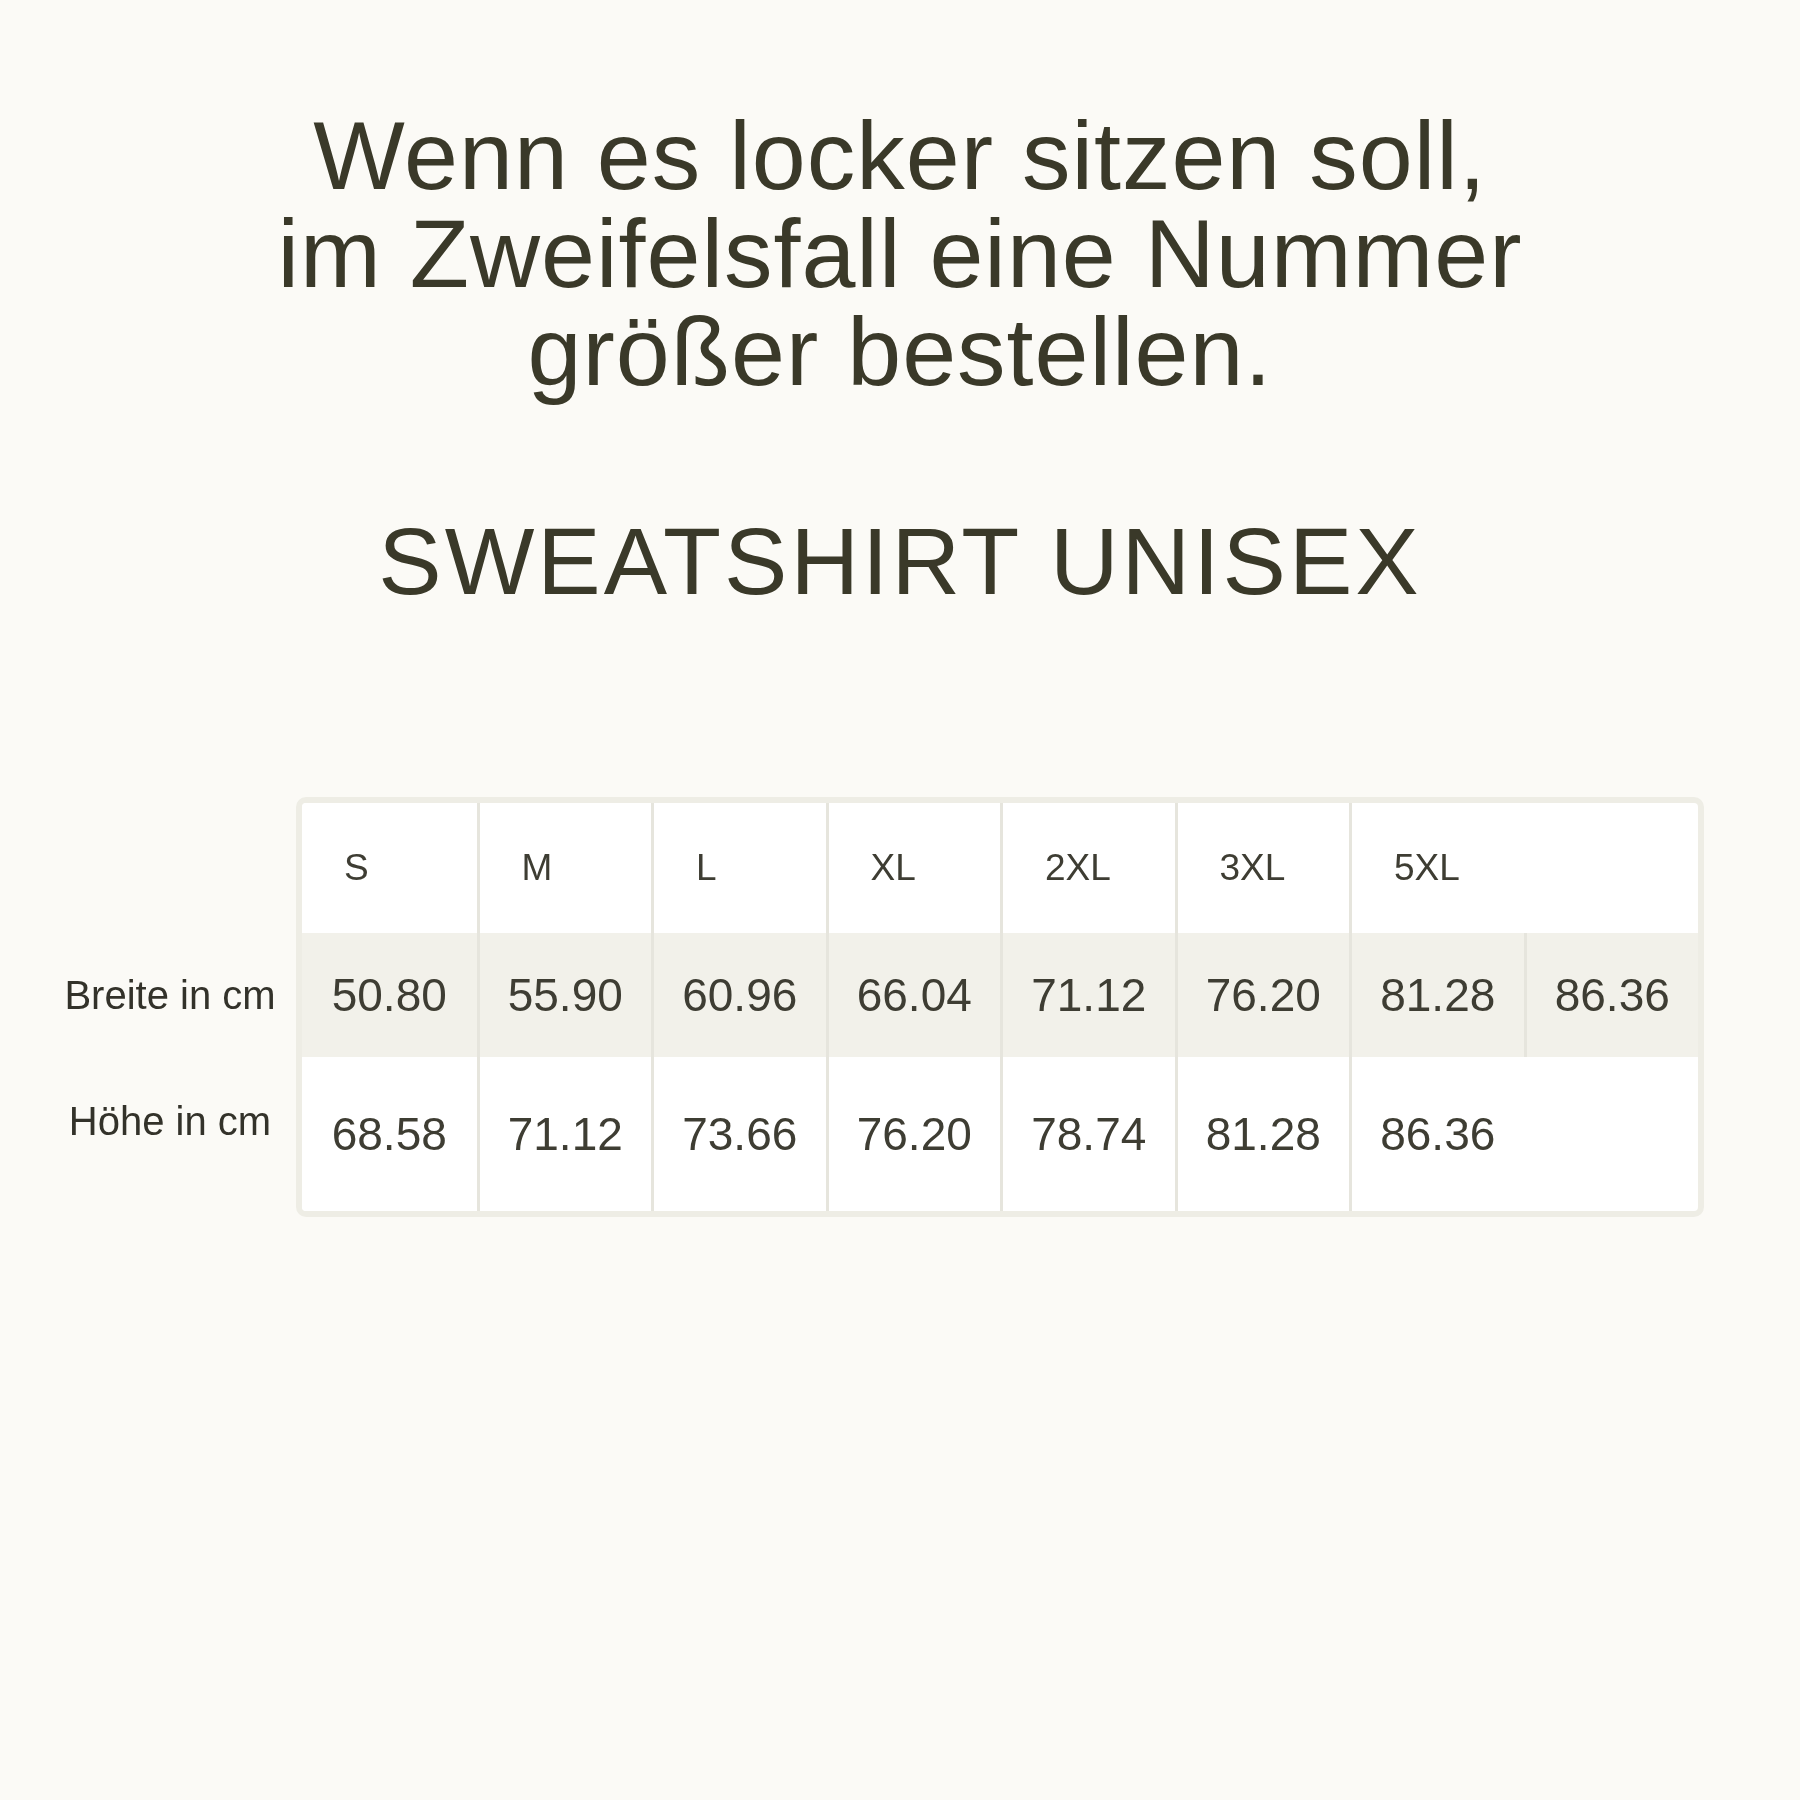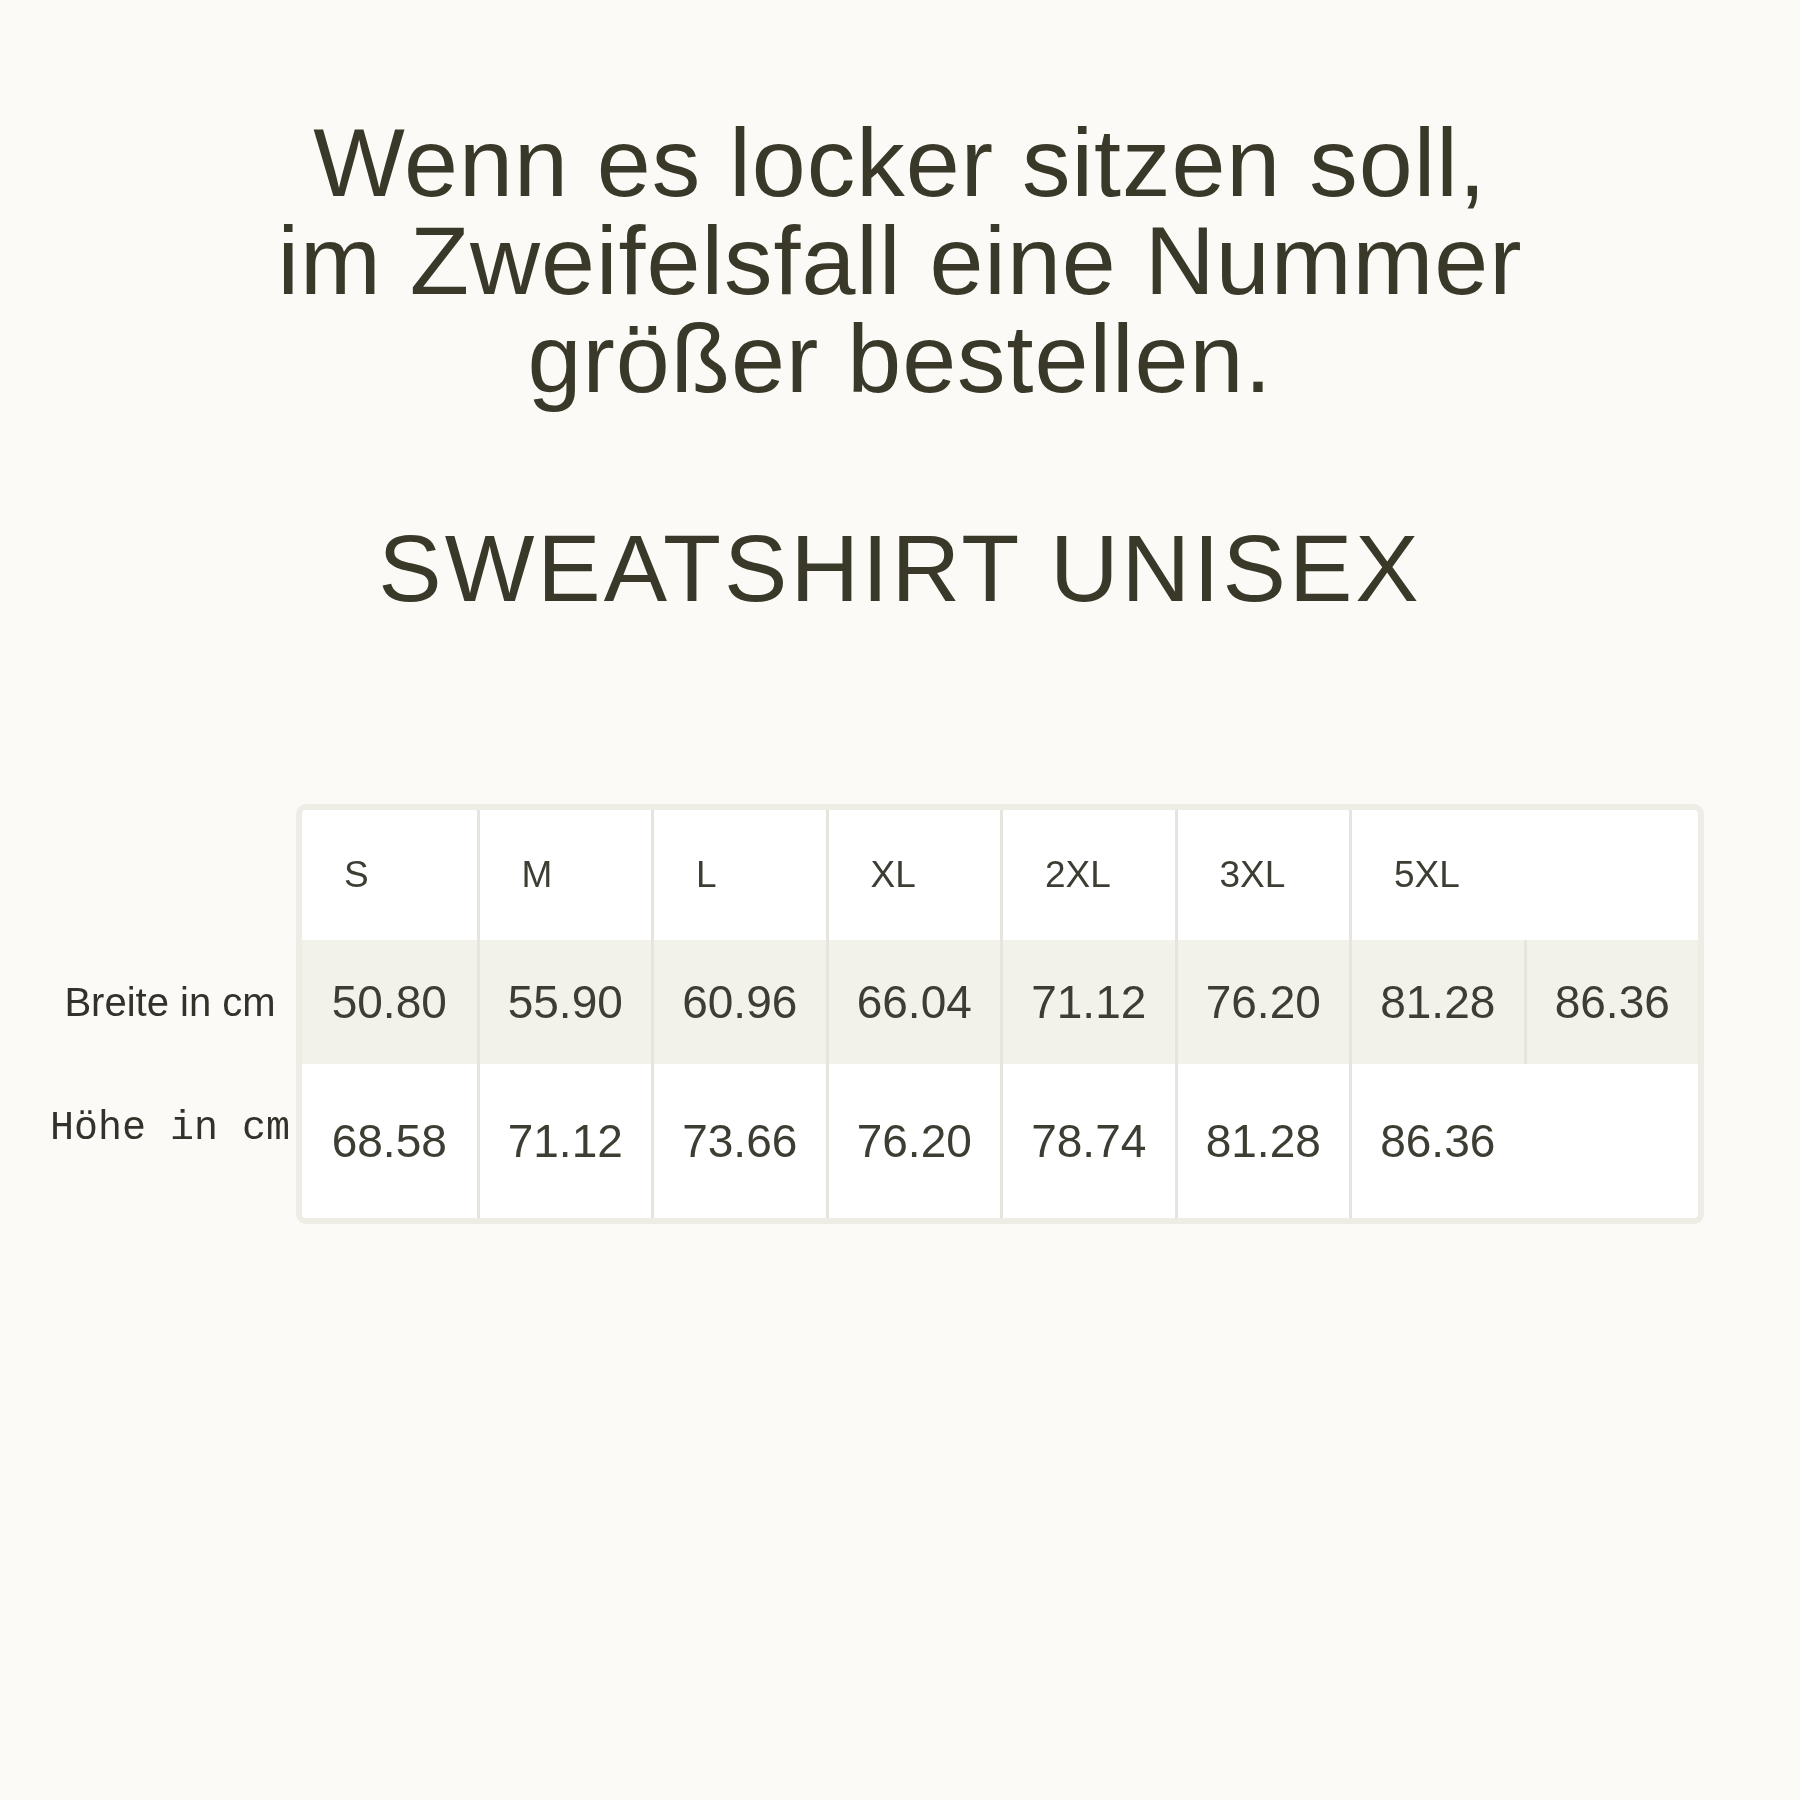--- a/index.html
+++ b/index.html
@@ -9,21 +9,21 @@
     font-family: "Liberation Sans", "DejaVu Sans", sans-serif;
   }
   .canvas {
     position: relative;
     width: 1800px;
     height: 1800px;
     background: #fbfaf6;
     overflow: hidden;
   }
   .headline {
-    margin: 12px;
+    margin: 5px;
     padding-top: 102px;
     text-align: center;
     font-size: 97px;
     line-height: 98px;
     font-weight: 400;
     letter-spacing: 1px;
     color: #3a3929;
   }
   .headline .h-line { display: block; }
   .subheadline {
@@ -49,21 +49,21 @@
   }
   .labels-spacer { height: 136px; }
   .row-label {
     display: flex;
     align-items: center;
     justify-content: center;
     font-size: 40px;
     color: #33322a;
   }
   .row-label.r1 { height: 124px; }
-  .row-label.r2 { height: 128px; font-family: Liberation Mono, monospace; }
+  .row-label.r2 { height: 128px; }
   .size-table {
     flex: 1 1 auto;
     background: #ffffff;
     border: 6px solid #eeede5;
     border-radius: 10px;
     overflow: hidden;
   }
   .t-row {
     display: grid;
     grid-template-columns: repeat(8, 1fr);

